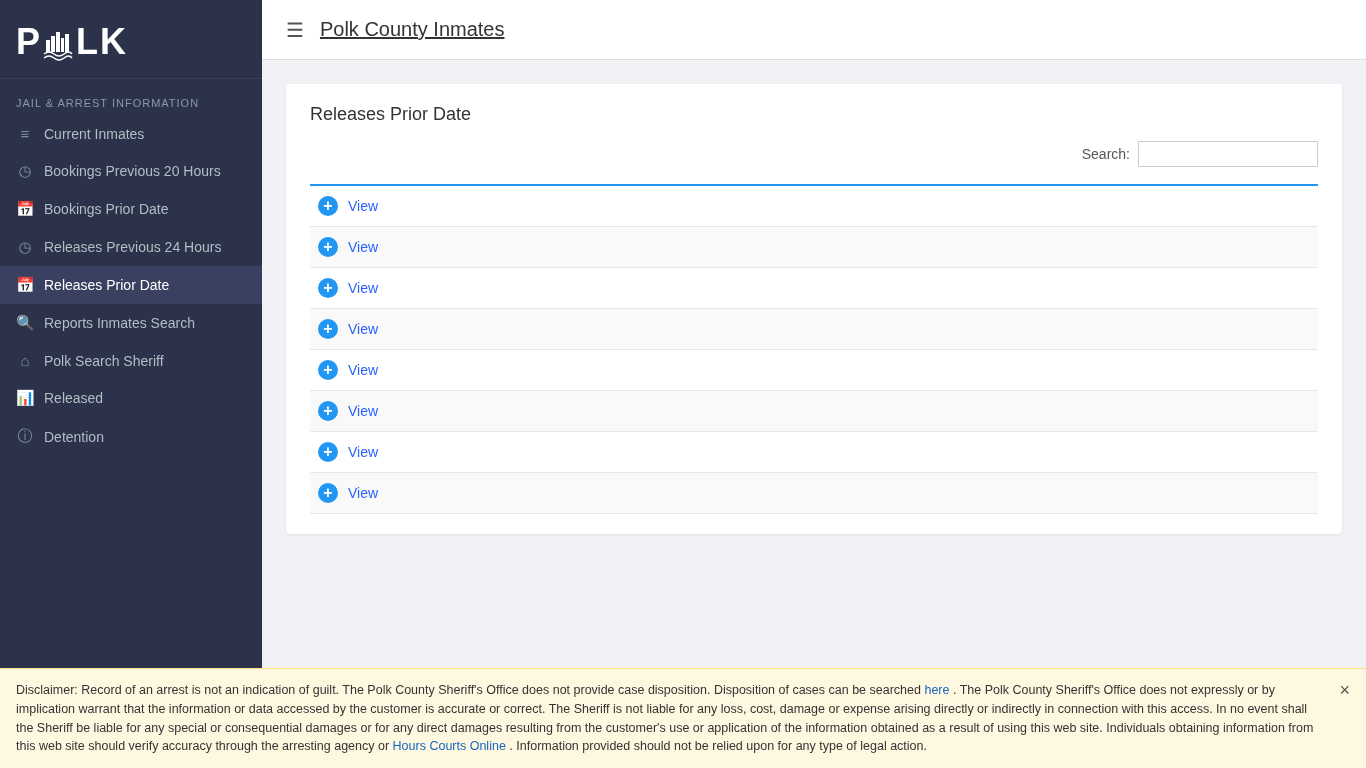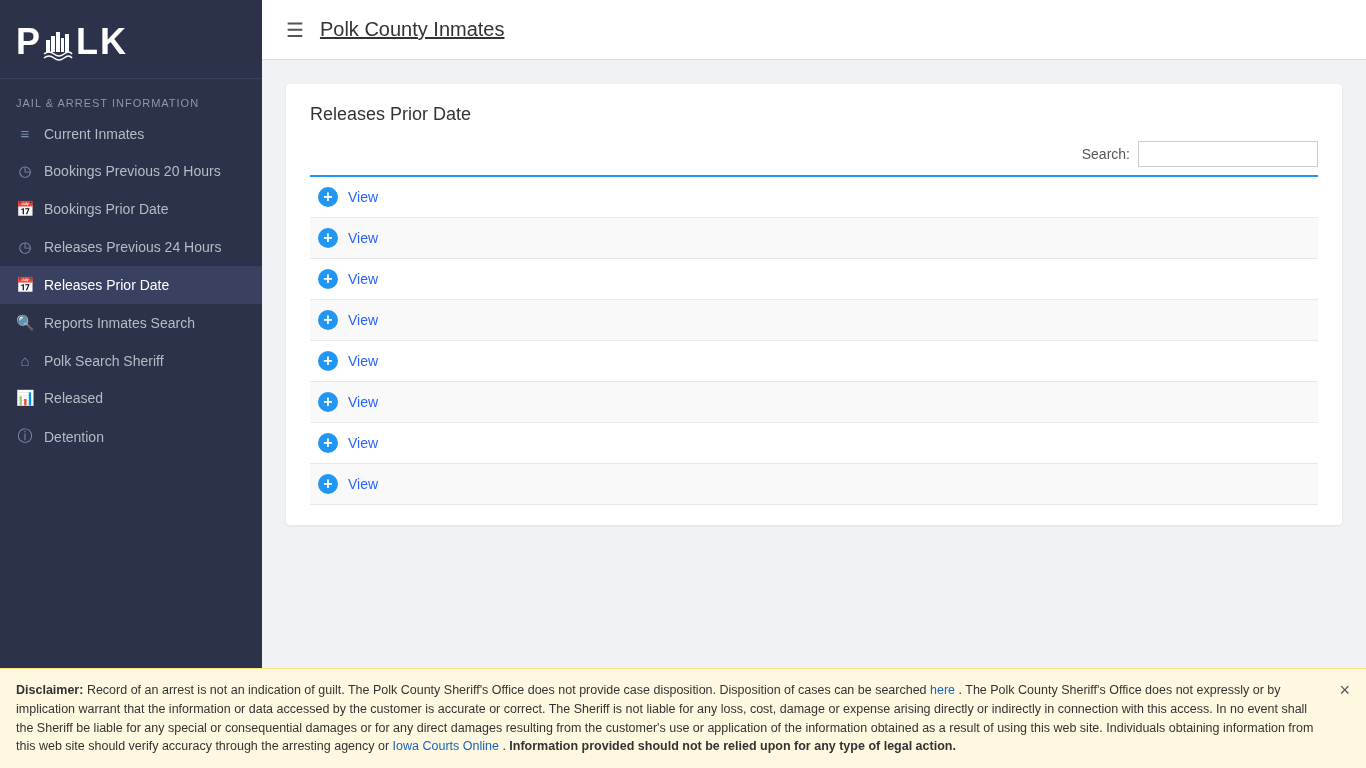--- a/index.html
+++ b/index.html
@@ -113,21 +113,21 @@
       color: #333;
       margin-bottom: 16px;
       font-weight: normal;
     }
 
     .search-bar {
       display: flex;
       justify-content: flex-end;
       align-items: center;
       gap: 8px;
-      margin-bottom: 8px;
+      margin-bottom: 17px;
     }
     .search-bar label {
       font-size: 14px;
       color: #555;
     }
     .search-bar input {
       border: 1px solid #ccc;
       padding: 4px 8px;
       font-size: 14px;
       width: 180px;
@@ -186,21 +186,21 @@
     }
     #disclaimer .close-btn {
       position: absolute;
       top: 12px;
       right: 16px;
       font-size: 18px;
       cursor: pointer;
       color: #555;
       line-height: 1;
     }
-    #disclaimer strong { font-weight: bold; margin-top: 40px; }
+    #disclaimer strong { font-weight: normal; margin-top: 40px; }
   </style>
 </head>
 <body>
 
 <nav id="sidebar">
   <div id="sidebar-logo">
     <div class="logo-text">
       <svg width="140" height="44" viewBox="0 0 140 44">
 
         <text x="0" y="36" font-size="36" font-weight="bold" fill="white" font-family="Arial, sans-serif">P</text>
@@ -321,17 +321,17 @@
   </div>
 </div>
 
 <div id="disclaimer">
   <span class="close-btn">×</span>
   <span>
     <strong>Disclaimer:</strong>
     <span> Record of an arrest is not an indication of guilt. The Polk County Sheriff's Office does not provide case disposition. Disposition of cases can be searched </span>
     <a href="#">here</a>
     <span>. The Polk County Sheriff's Office does not expressly or by implication warrant that the information or data accessed by the customer is accurate or correct. The Sheriff is not liable for any loss, cost, damage or expense arising directly or indirectly in connection with this access. In no event shall the Sheriff be liable for any special or consequential damages or for any direct damages resulting from the customer's use or application of the information obtained as a result of using this web site. Individuals obtaining information from this web site should verify accuracy through the arresting agency or </span>
-    <a href="#">Iowa Courts Online</a>
+    <a href="#">Hours Courts Online</a>
     <span>. </span>
     <strong>Information provided should not be relied upon for any type of legal action.</strong>
   </span>
 </div>
 
 </body></html>

